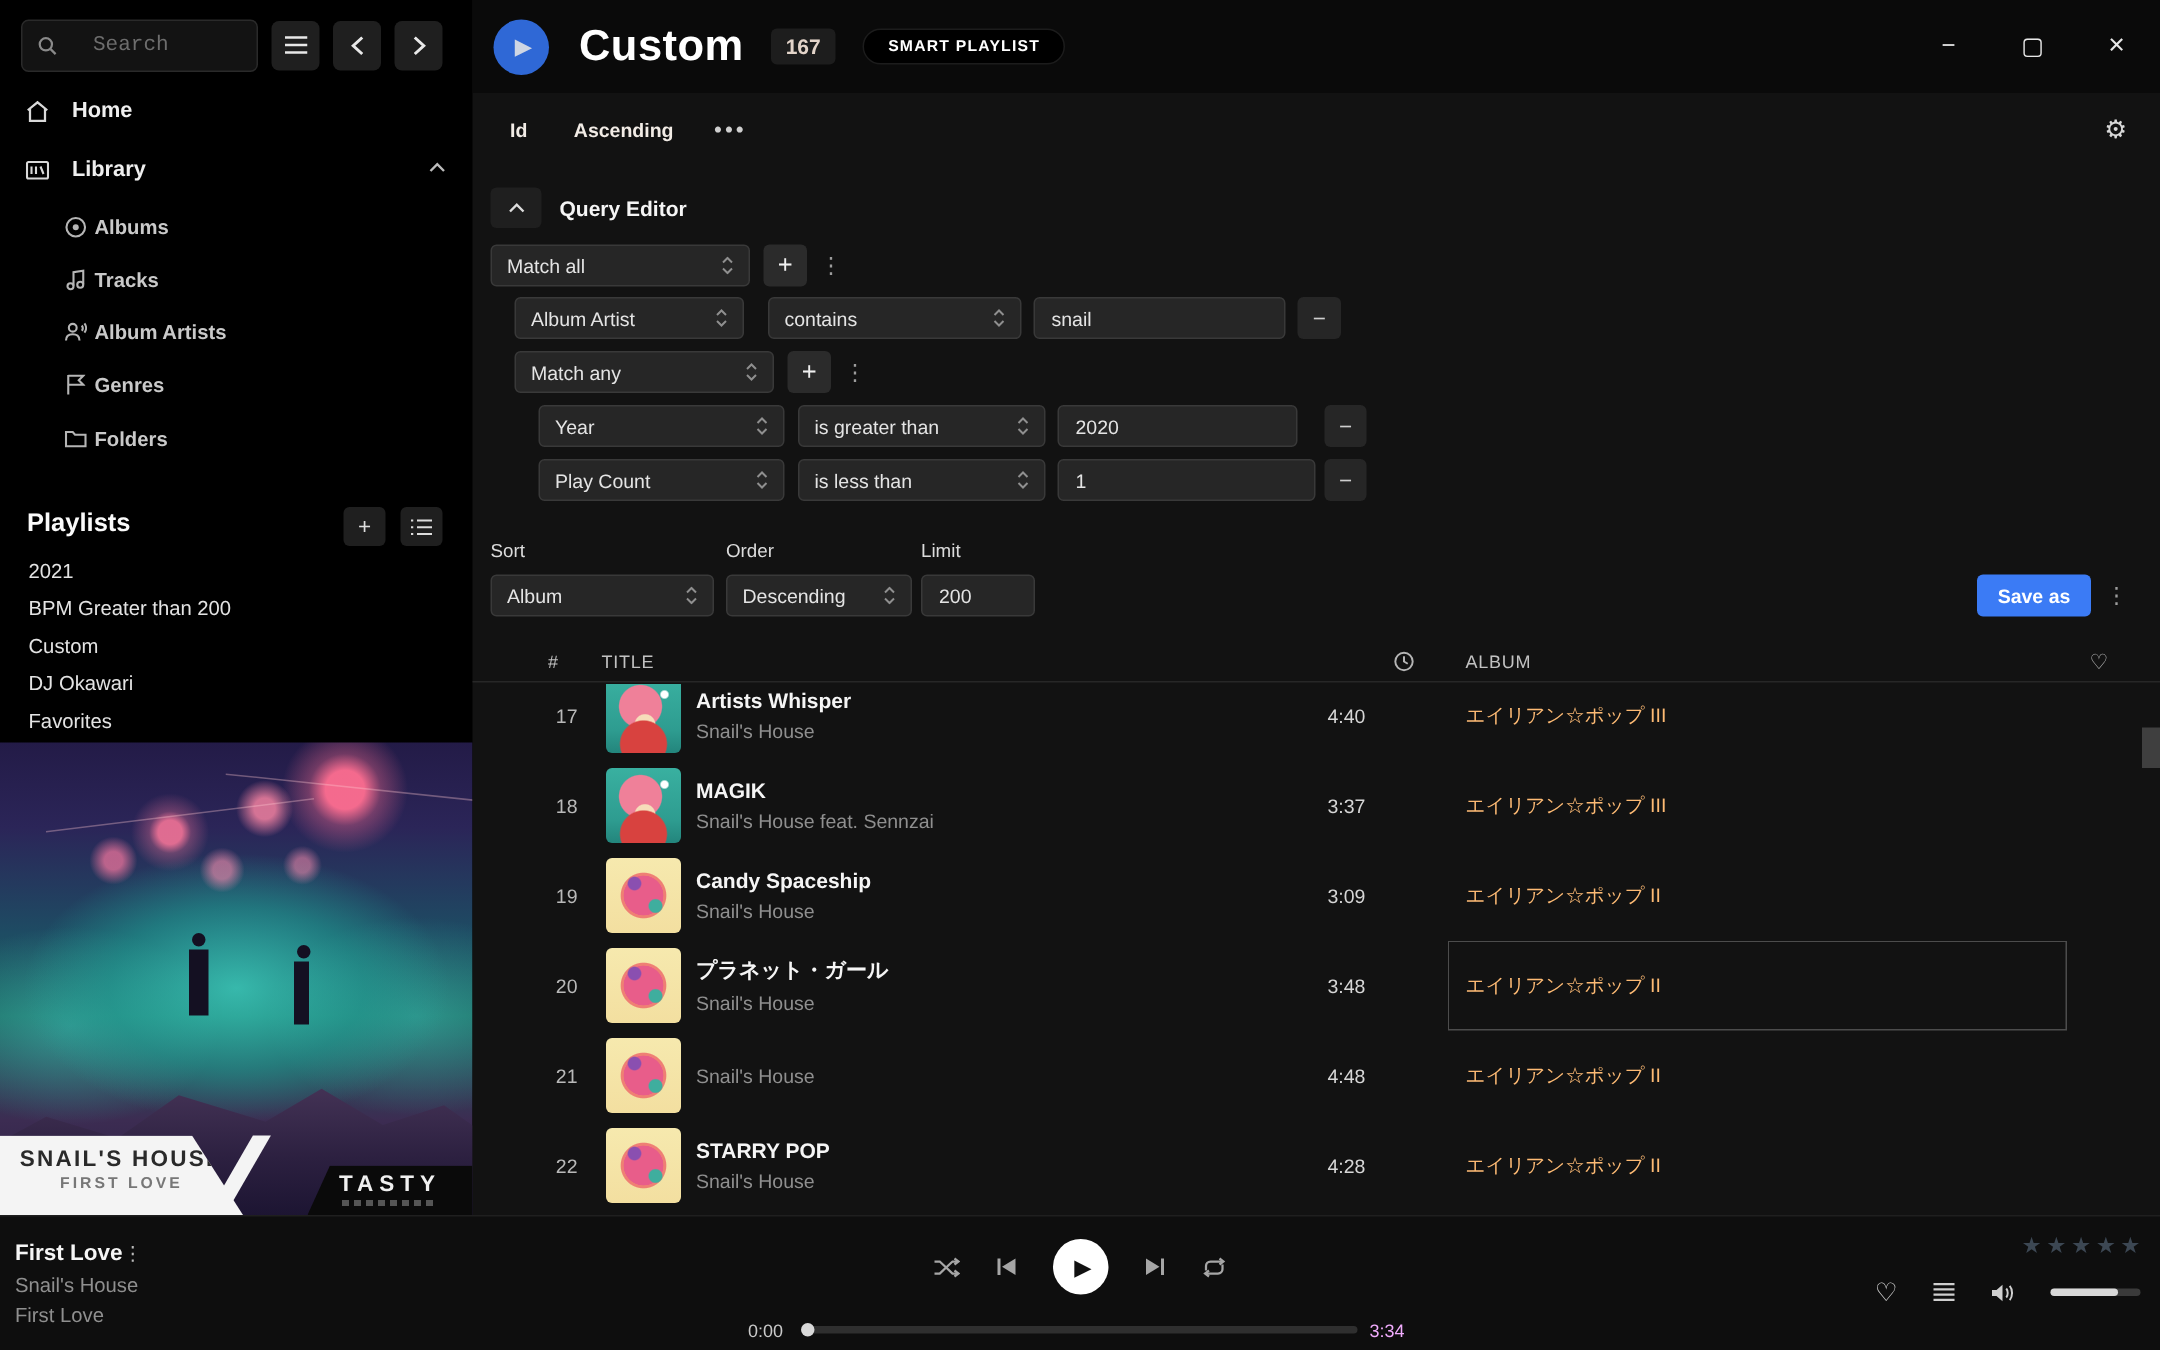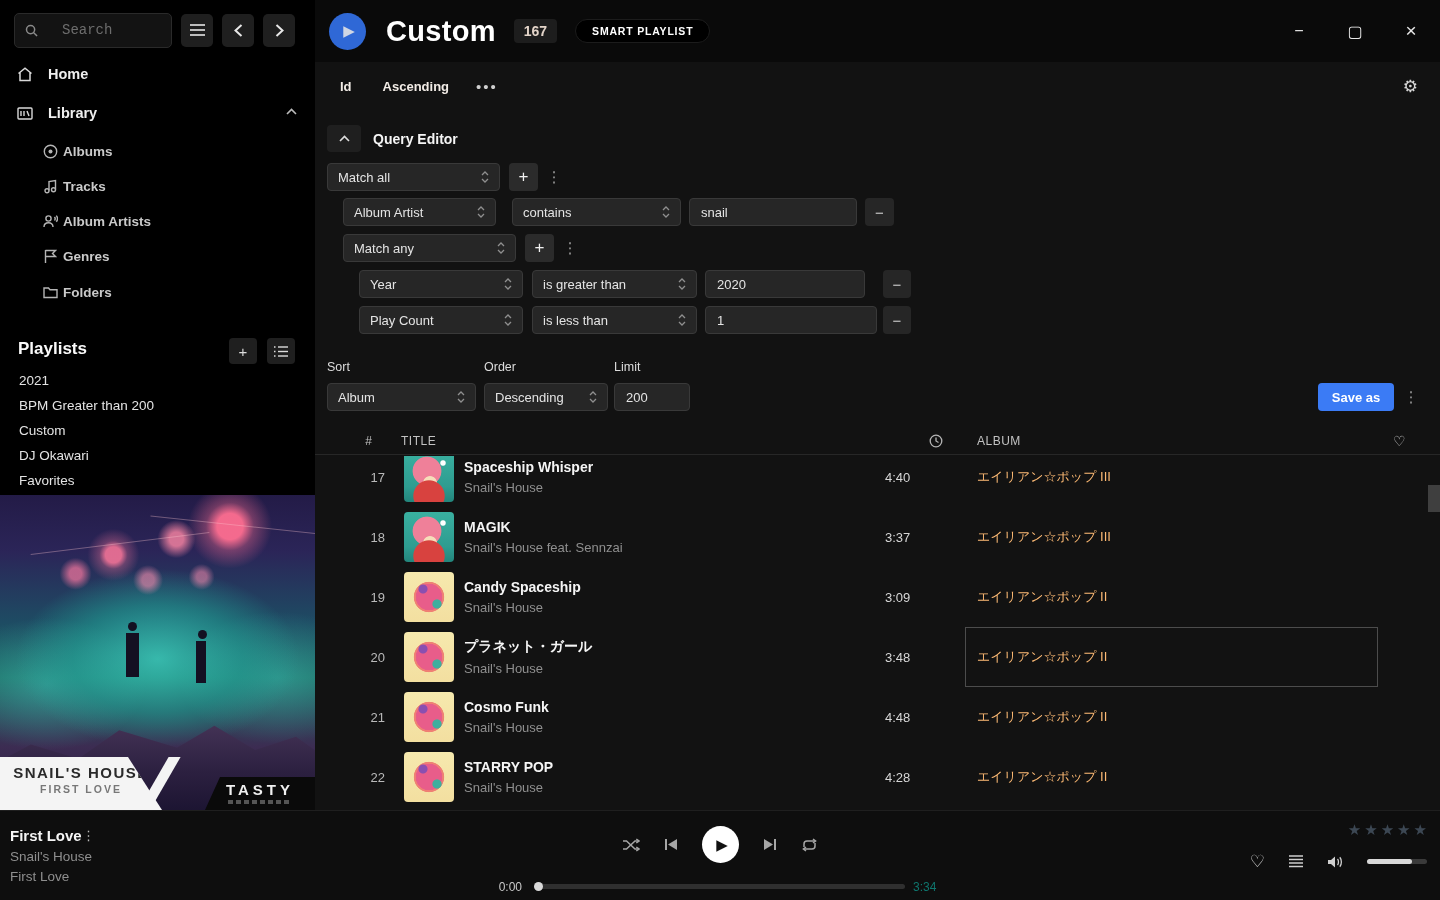--- a/index.html
+++ b/index.html
@@ -121,21 +121,21 @@
   .np-kebab { position:absolute; left:82px; top:17px; color:#bbb; font-size:13px; }
   .np-artist { position:absolute; left:10px; top:38px; font-size:13.5px; color:#8f8f8f; }
   .np-album { position:absolute; left:10px; top:58px; font-size:13.5px; color:#8f8f8f; }
   .pc-row { position:absolute; left:570px; top:15px; width:300px; display:flex; align-items:center; justify-content:center; gap:24px; color:#a6a6a6; }
   .pc-play { width:37px; height:37px; border-radius:50%; background:#fff; display:flex; align-items:center; justify-content:center; color:#111; font-size:15px; }
   .pc-play span { margin-left:3px; }
   .prog-row { position:absolute; left:0; top:66px; width:1318px; height:20px; }
   .prog-elapsed { position:absolute; left:452px; width:70px; text-align:right; font-size:12px; color:#c9c9c9; top:3px; }
   .prog-bar { position:absolute; left:535px; top:7px; width:370px; height:5px; border-radius:3px; background:#2f2f2f; }
   .prog-dot { position:absolute; left:-1px; top:-2px; width:9px; height:9px; border-radius:50%; background:#d9d9d9; }
-  .prog-total { position:absolute; left:913px; font-size:12px; color:#0f766e; top:3px; }
+  .prog-total { position:absolute; left:913px; font-size:12px; color:#f0abfc; top:3px; }
   .stars { position:absolute; right:13px; top:10px; display:flex; gap:3px; font-size:15px; color:#3c4753; }
   .pr-icons { position:absolute; right:13px; top:40px; display:flex; align-items:center; gap:23px; color:#cfcfcf; }
   .vol-slider { width:60px; height:5px; border-radius:3px; background:#3a3a3a; position:relative; }
   .vol-fill { position:absolute; left:0; top:0; height:5px; width:45px; border-radius:3px; background:#d8d8d8; }
   svg { display:block; }
 </style>
 </head>
 <body>
 
 <div id="sidebar">
@@ -465,21 +465,21 @@
     <div class="th-album">ALBUM</div>
     <div class="th-heart">♡</div>
   </div>
 
   <div class="rows-wrap">
     <div class="rows-inner">
       <div class="trow">
         <div class="c-num">17</div>
         <div class="c-thumb thumb-a"></div>
         <div class="c-text">
-          <div class="c-title">Spaceship Whisper</div>
+          <div class="c-title">Artists Whisper</div>
           <div class="c-artist">Snail's House</div>
         </div>
         <div class="c-dur">4:40</div>
         <div class="c-album">エイリアン☆ポップ III</div>
         <div class="c-heart"></div>
       </div>
       <div class="trow">
         <div class="c-num">18</div>
         <div class="c-thumb thumb-a"></div>
         <div class="c-text">
@@ -509,21 +509,20 @@
           <div class="c-artist">Snail's House</div>
         </div>
         <div class="c-dur">3:48</div>
         <div class="c-album">エイリアン☆ポップ II</div>
         <div class="c-heart"></div>
       </div>
       <div class="trow">
         <div class="c-num">21</div>
         <div class="c-thumb thumb-b"></div>
         <div class="c-text">
-          <div class="c-title">Cosmo Funk</div>
           <div class="c-artist">Snail's House</div>
         </div>
         <div class="c-dur">4:48</div>
         <div class="c-album">エイリアン☆ポップ II</div>
         <div class="c-heart"></div>
       </div>
       <div class="trow">
         <div class="c-num">22</div>
         <div class="c-thumb thumb-b"></div>
         <div class="c-text">

